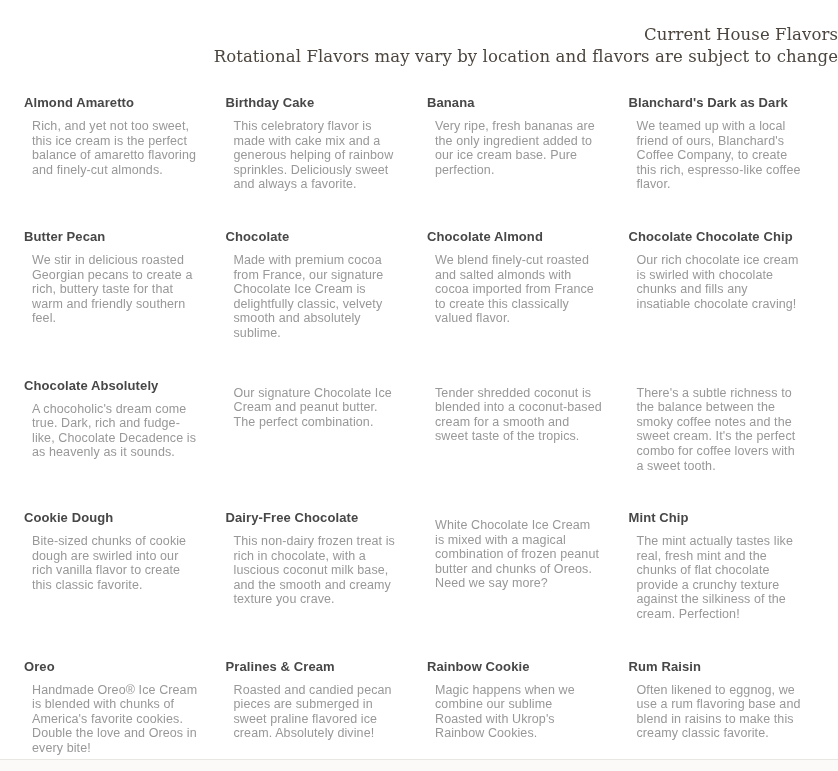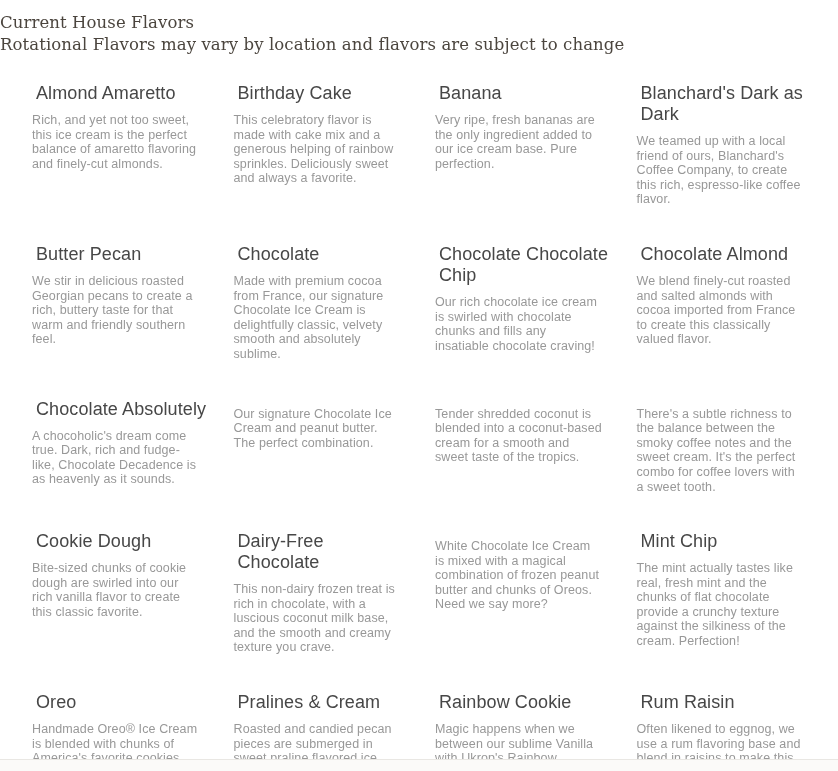--- a/index.html
+++ b/index.html
@@ -8,46 +8,46 @@
     background: #ffffff;
   }
   body {
     width: 838px;
     height: 771px;
     position: relative;
     overflow: hidden;
     font-family: "Liberation Sans", sans-serif;
   }
   .page-header {
-    padding-top: 12px;
-    text-align: left;
+    padding-top: 24px;
+    text-align: right;
   }
   .page-title, .page-subtitle {
     font-family: "DejaVu Serif", serif;
     font-weight: 400;
     color: #4b453e;
     font-size: 16.5px;
     line-height: 22px;
     margin: 0;
     letter-spacing: 0.1px;
   }
   .flavor-grid {
     display: grid;
     grid-template-columns: repeat(4, 1fr);
     column-gap: 18px;
     row-gap: 29px;
     padding: 27px 26px 0 24px;
     align-items: start;
   }
   .flavor-card { min-height: 88px; }
   .flavor-name {
-    font-size: 18px;
-    font-weight: 400;
+    font-size: 13px;
+    font-weight: 700;
     color: #474747;
-    margin: 0 0 9px 12px;
+    margin: 0 0 9px 0;
     letter-spacing: 0.1px;
   }
   .flavor-desc {
     font-size: 12.5px;
     line-height: 14.6px;
     color: #989898;
     margin: 8px;
     letter-spacing: 0.1px;
   }
   .footer-strip {
@@ -91,27 +91,27 @@
     <h3 class="flavor-name">Butter Pecan</h3>
     <p class="flavor-desc">We stir in delicious roasted Georgian pecans to create a rich, buttery taste for that warm and friendly southern feel.</p>
   </article>
 
   <article class="flavor-card">
     <h3 class="flavor-name">Chocolate</h3>
     <p class="flavor-desc">Made with premium cocoa from France, our signature Chocolate Ice Cream is delightfully classic, velvety smooth and absolutely sublime.</p>
   </article>
 
   <article class="flavor-card">
-    <h3 class="flavor-name">Chocolate Chocolate Chip</h3>
-    <p class="flavor-desc">Our rich chocolate ice cream is swirled with chocolate chunks and fills any insatiable chocolate craving!</p>
+    <h3 class="flavor-name">Chocolate Almond</h3>
+    <p class="flavor-desc">We blend finely-cut roasted and salted almonds with cocoa imported from France to create this classically valued flavor.</p>
   </article>
 
   <article class="flavor-card">
-    <h3 class="flavor-name">Chocolate Almond</h3>
-    <p class="flavor-desc">We blend finely-cut roasted and salted almonds with cocoa imported from France to create this classically valued flavor.</p>
+    <h3 class="flavor-name">Chocolate Chocolate Chip</h3>
+    <p class="flavor-desc">Our rich chocolate ice cream is swirled with chocolate chunks and fills any insatiable chocolate craving!</p>
   </article>
 
   <article class="flavor-card">
     <h3 class="flavor-name">Chocolate Absolutely</h3>
     <p class="flavor-desc">A chocoholic's dream come true. Dark, rich and fudge-like, Chocolate Decadence is as heavenly as it sounds.</p>
   </article>
 
   <article class="flavor-card">
     <p class="flavor-desc">Our signature Chocolate Ice Cream and peanut butter. The perfect combination.</p>
   </article>
@@ -148,21 +148,21 @@
     <p class="flavor-desc">Handmade Oreo® Ice Cream is blended with chunks of America's favorite cookies. Double the love and Oreos in every bite!</p>
   </article>
 
   <article class="flavor-card">
     <h3 class="flavor-name">Pralines &amp; Cream</h3>
     <p class="flavor-desc">Roasted and candied pecan pieces are submerged in sweet praline flavored ice cream. Absolutely divine!</p>
   </article>
 
   <article class="flavor-card">
     <h3 class="flavor-name">Rainbow Cookie</h3>
-    <p class="flavor-desc">Magic happens when we between our sublime Vanilla with Ukrop's Rainbow Cookies.</p>
+    <p class="flavor-desc">Magic happens when we combine our sublime Roasted with Ukrop's Rainbow Cookies.</p>
   </article>
 
   <article class="flavor-card">
     <h3 class="flavor-name">Rum Raisin</h3>
     <p class="flavor-desc">Often likened to eggnog, we use a rum flavoring base and blend in raisins to make this creamy classic favorite.</p>
   </article>
 
   <article class="flavor-card">
     <h3 class="flavor-name">Salted Caramel</h3>
     <p class="flavor-desc">The buttery, slightly smoky caramel ice cream is spot on, but when the touch of salt is added in, it teeters on perfection.</p>

